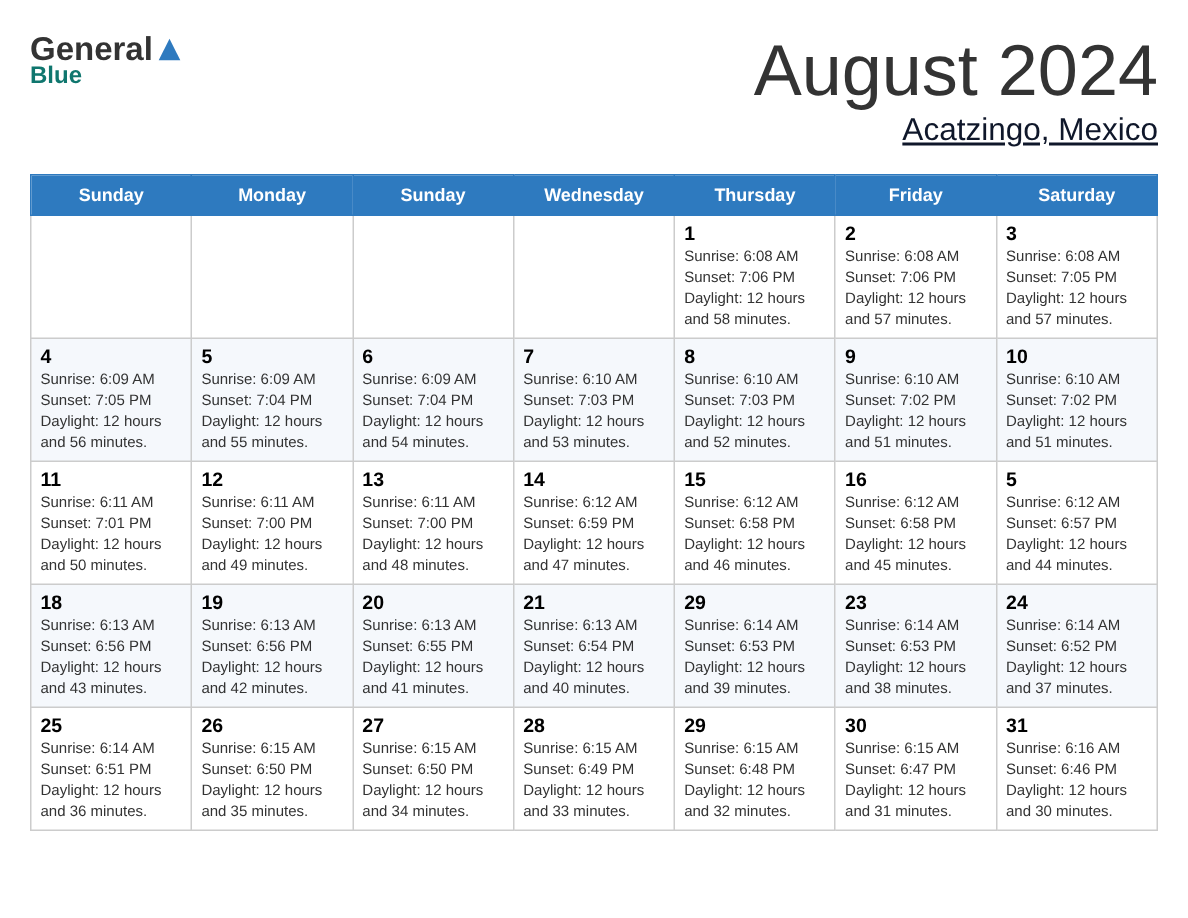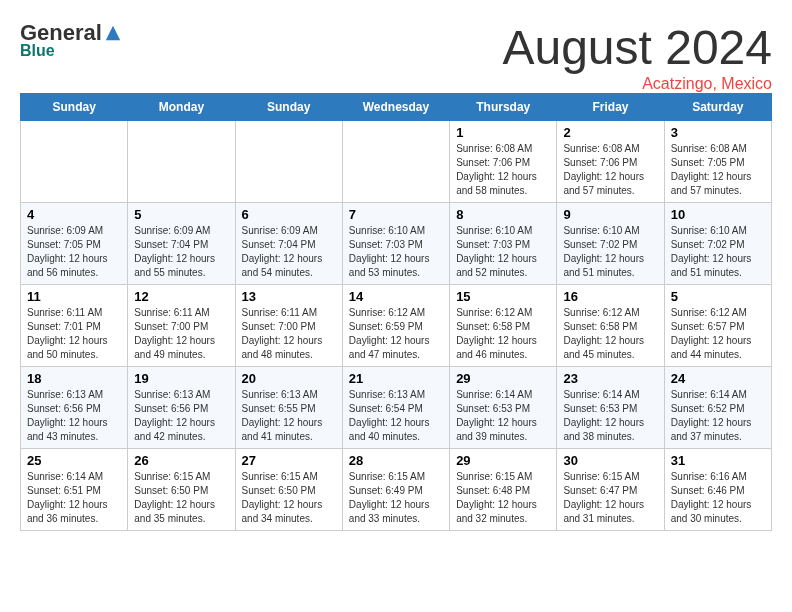--- a/index.html
+++ b/index.html
@@ -7,21 +7,21 @@
       font-family: Arial, sans-serif;
       background: #fff;
       width: 792px;
       min-height: 612px;
       padding: 20px;
     }
     .header {
       display: flex;
       justify-content: space-between;
       align-items: flex-start;
-      margin-bottom: 0;
+      margin-bottom: 17px;
     }
     .logo {
       display: flex;
       flex-direction: column;
       align-items: flex-start;
     }
     .logo-text {
       display: flex;
       align-items: center;
       font-size: 22px;
@@ -37,22 +37,23 @@
     }
     .title-section {
       text-align: right;
     }
     .month-year {
       font-size: 48px;
       font-weight: normal;
       color: #333;
     }
     .location {
-      font-size: 16px;
-      color: #ef4444;
+      font-size: 21px;
+      color: #0f172a;
+      text-decoration: underline;
     }
     .calendar-table {
       width: 100%;
       border-collapse: collapse;
       font-size: 11px;
     }
     .calendar-table thead th {
       background-color: #2e7abf;
       color: #fff;
       text-align: center;

